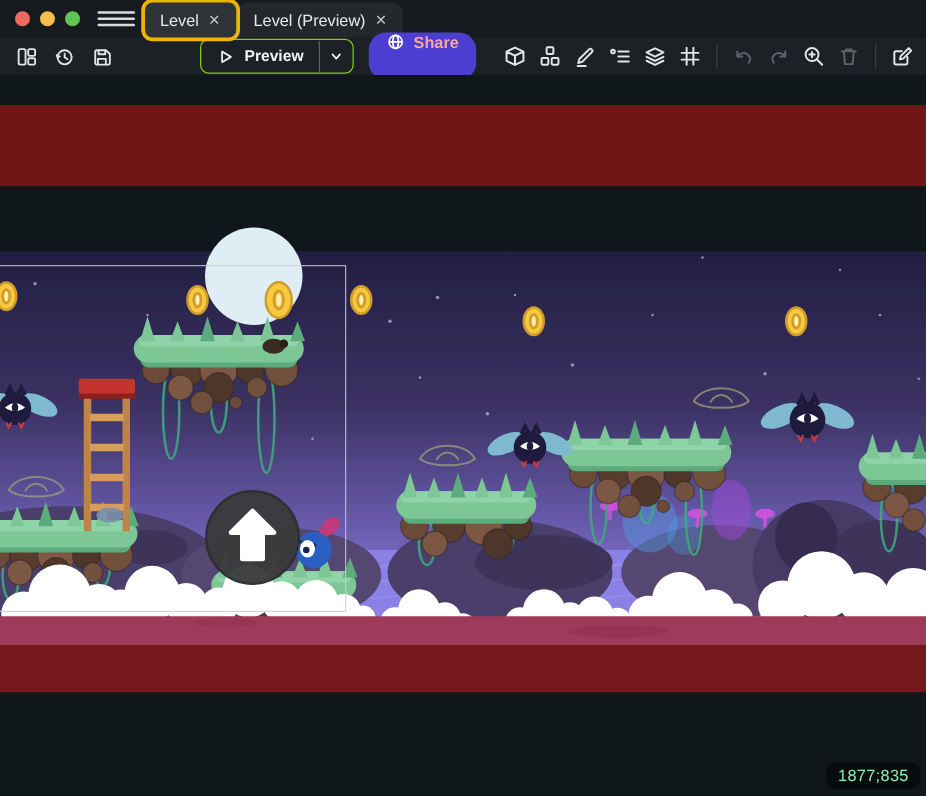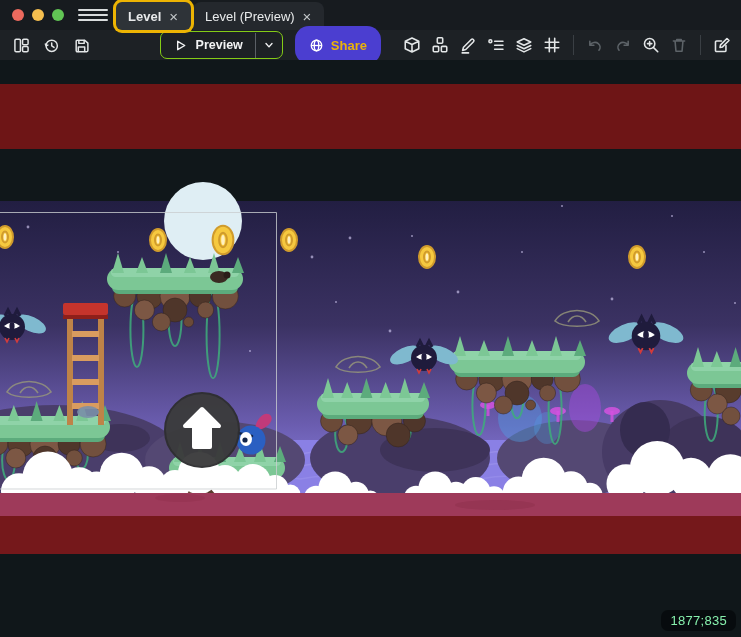--- a/index.html
+++ b/index.html
@@ -31,22 +31,22 @@
            cursor:pointer;}
   .tool-ic svg{stroke:#e3e6e7;fill:none;stroke-width:1.4;stroke-linecap:round;stroke-linejoin:round;}
   .tool-ic.disabled svg{stroke:#5d6368;}
   .left-icons{display:flex;gap:4px;padding-left:8px;}
   .mid{flex:1;display:flex;align-items:center;justify-content:flex-end;gap:12px;padding-right:18px;}
   .preview-btn{display:flex;align-items:center;height:26px;border:1px solid #84cc16;
                border-radius:7px;color:#f2f3f4;cursor:pointer;}
   .preview-main{display:flex;align-items:center;gap:8px;padding:0 12px;font-size:12.5px;font-weight:bold;}
   .preview-sep{width:1px;height:25px;background:#5b6066;}
   .preview-caret{width:26px;display:flex;align-items:center;justify-content:center;}
-  .share-btn{display:flex;align-items:center;gap:7px;height:38px;padding:0 14px;
-             border-radius:14px;color:#eab308;font-size:13px;font-weight:bold;cursor:pointer;}
+  .share-btn{display:flex;align-items:flex-start;gap:7px;height:38px;padding:0 14px;
+             border-radius:14px;color:#fca5a5;font-size:13px;font-weight:bold;cursor:pointer;}
   .right-icons{display:flex;align-items:center;gap:2px;padding-right:6px;}
   .vdiv{width:1px;height:20px;background:#3a3f44;margin:0 6px;}
   
   .canvas{position:absolute;top:60px;left:0;width:741px;height:577px;background:#10171a;}
   .canvas svg{display:block;}
   .coord-badge{position:absolute;right:5px;bottom:6px;background:rgba(7,11,13,.92);
                color:#86efac;font-size:13px;padding:3px 9px;border-radius:7px;letter-spacing:.3px;}
 </style>
 </head>
 <body>
@@ -59,21 +59,21 @@
       <span class="light" id="tl-1" style="background: rgb(245, 191, 79);"></span>
       <span class="light" id="tl-2" style="background: rgb(97, 197, 84);"></span>
     </div>
     <div class="burger">
         <i></i>
         <i></i>
         <i></i>
       </div>
     <div class="tabs">
       <div class="tab active highlighted" style="box-shadow: rgb(237, 180, 3) 0px 0px 0px 3px;">
-        <span style="font-weight:bold">Level</span>
+        <span style="font-weight:normal">Level</span>
         <span class="close">×</span>
       </div>
       <div class="tab">
         <span>Level (Preview)</span>
         <span class="close">×</span>
       </div>
     </div>
   </div>
 
   <div class="toolbar">

